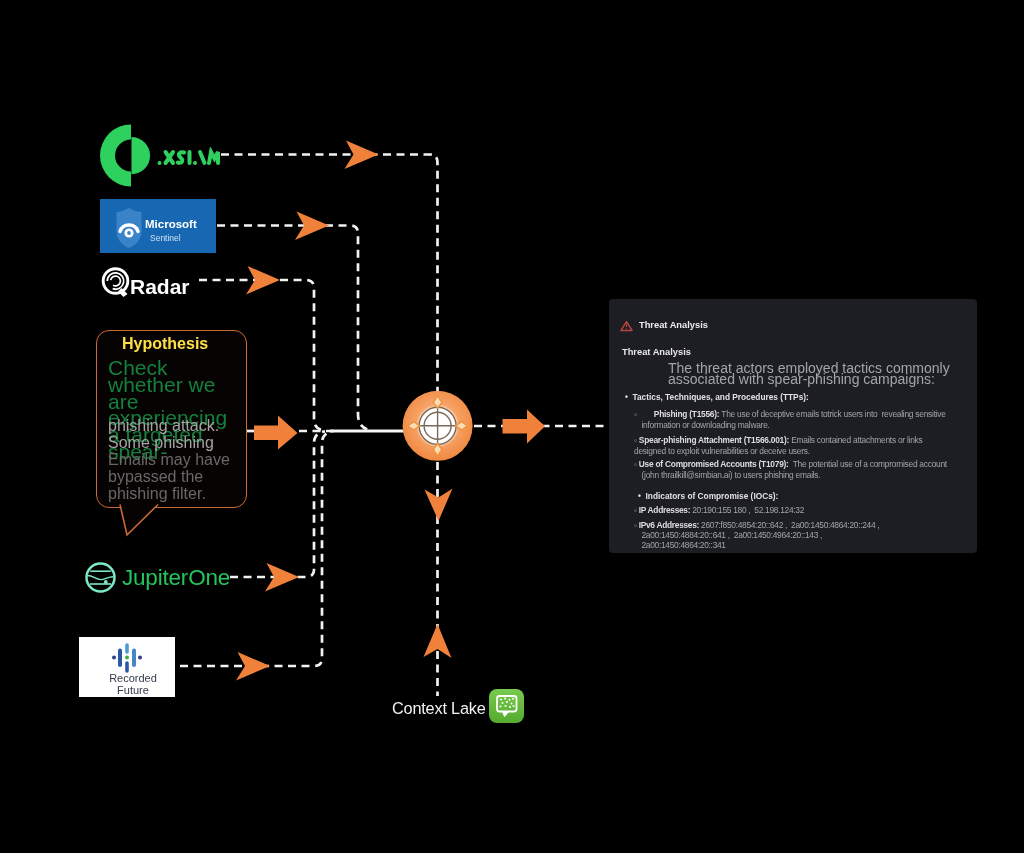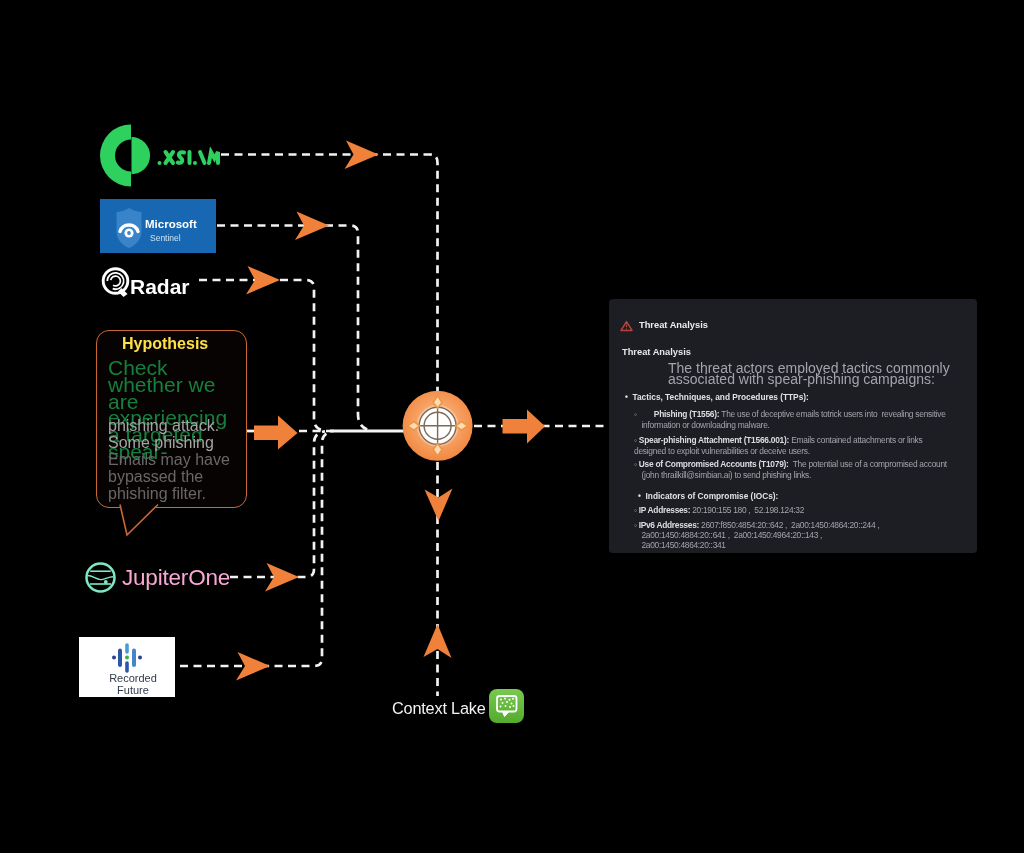--- a/index.html
+++ b/index.html
@@ -122,35 +122,35 @@
   <path d="M6.5,1.6 L12,10.4 H1 Z" fill="none" stroke="#b5453c" stroke-width="1.5" stroke-linejoin="round"></path>
   <path d="M6.5,4.6 V7.2" stroke="#b5453c" stroke-width="1.3"></path>
   <circle cx="6.5" cy="8.9" r="0.7" fill="#b5453c"></circle>
 </svg>
 <div class="abs" style="left:639px;top:320px;color:#ececf0;font-weight:bold;font-size:9.3px;">Threat Analysis</div>
 <div class="abs" style="left:622px;top:346.5px;color:#e6e6ea;font-weight:bold;font-size:9.3px;">Threat Analysis</div>
 <div class="abs" style="left:648px;top:362.5px;width:330px;color:#a4a4ac;font-size:14px;line-height:11.5px;margin-left:20px;">The threat actors employed tactics commonly associated with spear-phishing campaigns:</div>
 <div class="abs" style="left:625px;top:392px;color:#e2e2e6;font-size:8.3px;"><b>•&nbsp;&nbsp;Tactics, Techniques, and Procedures (TTPs):</b></div>
 <div class="abs" style="left:634px;top:408.5px;color:#a4a4ac;font-size:8.4px;letter-spacing:-0.25px;line-height:11.3px;white-space:nowrap;">◦&nbsp;<b style="color:#dcdce2;padding-left:15px;">Phishing (T1556):</b> The use of deceptive emails totrick users into&nbsp; revealing sensitive<br><span style="margin-left:7.5px;">information or downloading malware.</span></div>
 <div class="abs" style="left:634px;top:434.5px;color:#a4a4ac;font-size:8.4px;letter-spacing:-0.25px;line-height:11.3px;white-space:nowrap;">◦&nbsp;<b style="color:#dcdce2;">Spear-phishing Attachment (T1566.001):</b> Emails contained attachments or links<br><span style="margin-left:0;">designed to exploit vulnerabilities or deceive users.</span></div>
-<div class="abs" style="left:634px;top:459px;color:#a4a4ac;font-size:8.4px;letter-spacing:-0.25px;line-height:11.3px;white-space:nowrap;">◦&nbsp;<b style="color:#dcdce2;">Use of Compromised Accounts (T1079):</b>&nbsp; The potential use of a compromised account<br><span style="margin-left:7.5px;">(john thrailkill@simbian.ai) to send phishing links.</span></div>
+<div class="abs" style="left:634px;top:459px;color:#a4a4ac;font-size:8.4px;letter-spacing:-0.25px;line-height:11.3px;white-space:nowrap;">◦&nbsp;<b style="color:#dcdce2;">Use of Compromised Accounts (T1079):</b>&nbsp; The potential use of a compromised account<br><span style="margin-left:7.5px;">(john thrailkill@simbian.ai) to users phishing emails.</span></div>
 <div class="abs" style="left:625px;top:490.5px;color:#e2e2e6;font-size:8.3px;white-space:nowrap;margin-left:13px;"><b>•&nbsp;&nbsp;Indicators of Compromise (IOCs):</b></div>
 <div class="abs" style="left:634px;top:504.5px;color:#a4a4ac;font-size:8.4px;letter-spacing:-0.3px;white-space:nowrap;">◦&nbsp;<b style="color:#dcdce2;">IP Addresses:</b> 20:190:155 180 ,&nbsp; 52.198.124:32</div>
 <div class="abs" style="left:634px;top:519.5px;color:#a4a4ac;font-size:8.4px;letter-spacing:-0.3px;line-height:10.2px;white-space:nowrap;">◦&nbsp;<b style="color:#dcdce2;">IPv6 Addresses:</b> 2607:f850:4854:20::642 ,&nbsp; 2a00:1450:4864:20::244 ,<br><span style="margin-left:7.5px;">2a00:1450:4884:20::641 ,&nbsp; 2a00:1450:4964:20::143 ,</span><br><span style="margin-left:7.5px;">2a00:1450:4864:20::341</span></div>
 
 <svg class="abs" style="left:84px;top:561px;" width="34" height="34" viewBox="0 0 34 34">
   <circle cx="16.5" cy="16.5" r="14" fill="none" stroke="#7de8c6" stroke-width="2.5"></circle>
   <g stroke="#7de8c6" stroke-width="1.6" fill="none">
     <path d="M6.2,10.2 H26.8"></path>
     <path d="M3.6,14.5 C9,14.5 12,18.6 16.5,18.6 C21,18.6 23.5,15.8 29.4,15.8" stroke-width="1.4"></path>
     <path d="M6,23 H27"></path>
   </g>
   <circle cx="21.8" cy="21" r="1.9" fill="#7de8c6"></circle>
 </svg>
-<div class="abs" style="left:122px;top:564.5px;color:#f9a8d4;font-size:22.5px;letter-spacing:-0.2px;">JupiterOne</div>
+<div class="abs" style="left:122px;top:564.5px;color:#22c55e;font-size:22.5px;letter-spacing:-0.2px;">JupiterOne</div>
 
 <div class="abs" style="left:79px;top:637px;width:96px;height:60px;background:#fff;"></div>
 <svg class="abs" style="left:107px;top:641px;" width="40" height="34" viewBox="0 0 40 34">
   <g stroke-linecap="round">
     <path d="M7,16.5 L7,16.6" stroke="#2b3f8c" stroke-width="4"></path>
     <path d="M13,9.5 V24" stroke="#2b57a7" stroke-width="4"></path>
     <path d="M20,4 V11" stroke="#4b9bd6" stroke-width="3.6"></path>
     <path d="M20,16.5 L20,16.6" stroke="#3fae49" stroke-width="4"></path>
     <path d="M20,22 V30" stroke="#2b57a7" stroke-width="3.6"></path>
     <path d="M27,9.5 V24" stroke="#4586c6" stroke-width="4"></path>

